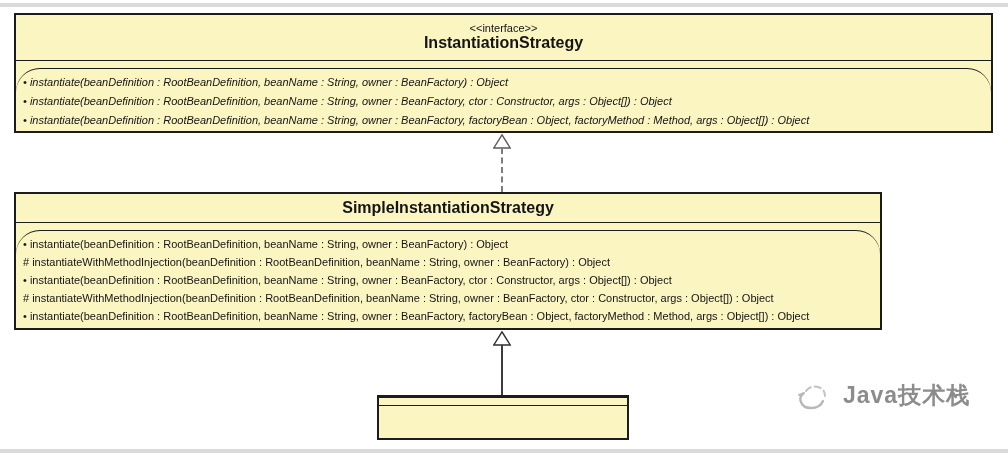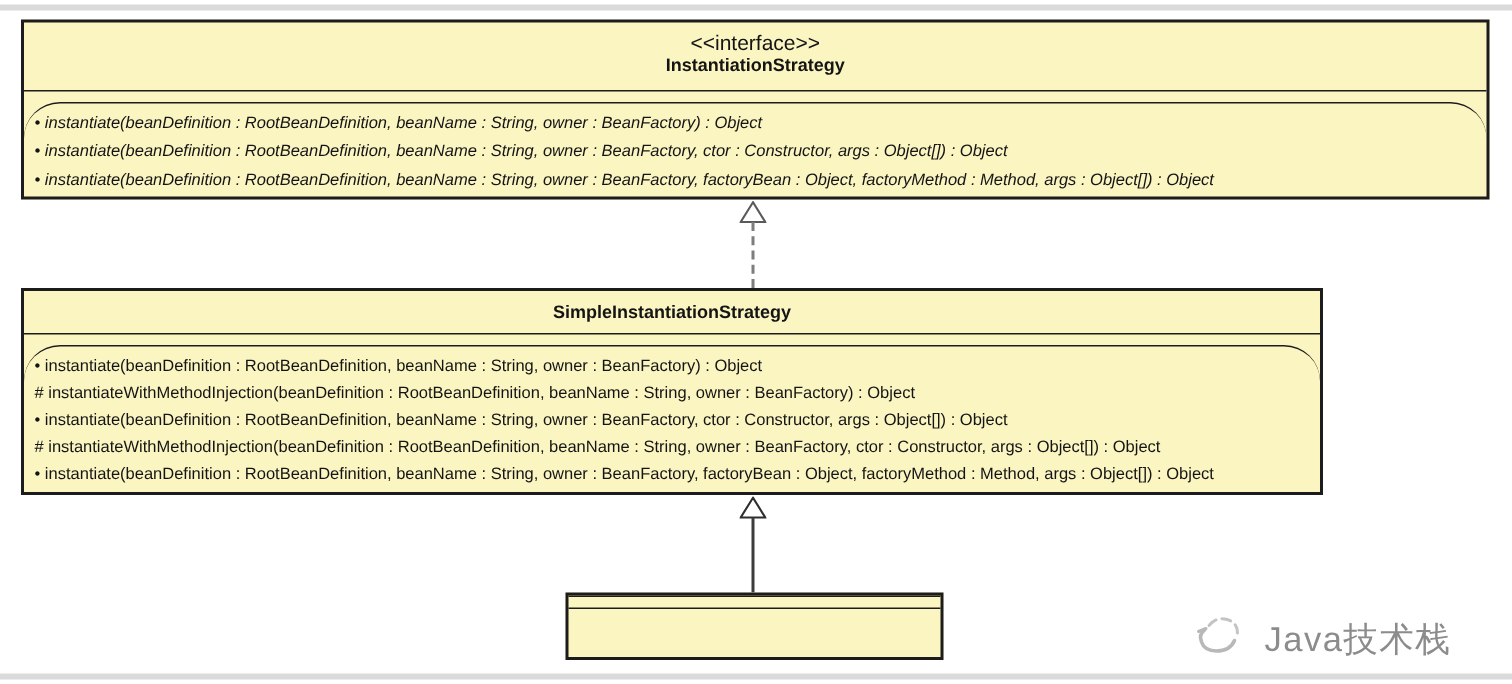--- a/index.html
+++ b/index.html
@@ -17,44 +17,44 @@
   }
   #iface-box { left:14px; top:13px;  width:979px; height:120px; }
   #class-box { left:14px; top:192px; width:868px; height:138px; }
   #sub-box   { left:377px; top:395px; width:252px; height:45px; }
 
   .box-header { text-align:center; }
   #iface-box .box-header { padding-top:6px; height:39px; }
   #class-box .box-header { height:28px; line-height:28px; }
   #sub-box   .box-header { height:23px; line-height:23px; }
 
-  .stereotype { font-size:14px; line-height:14px; }
-  .box-name   { font-size:12px; font-weight:bold; line-height:16px; }
+  .stereotype { font-size:11px; line-height:14px; }
+  .box-name   { font-size:16px; font-weight:bold; line-height:16px; }
   #sub-box .box-name { font-size:11.5px; }
 
   .compartment { border-top:1px solid #1c1c1c; box-sizing:border-box; }
   .attrs { height:8px; }
   #sub-box .attrs { height:8px; }
   #sub-box .ops-empty { height:100%; }
 
   .methods { padding:4px 0 0 7px;border-radius:24px; }
   .method  { font-size:11px; white-space:nowrap; }
   #iface-box .method { font-style:italic; line-height:19px; }
   #class-box .method { line-height:18px; }
 
   .arrowhead { position:absolute; width:18px; height:15px; }
   #realize-head { left:493px; top:134px; }
   #general-head { left:493px; top:331px; }
   .connector { position:absolute; width:0; }
   #realize-line { left:501px; top:148px; height:44px; border-left:2px dashed #7d7d7d; }
   #general-line { left:501px; top:345px; height:50px; border-left:2px solid #3c3c3c; }
 
   .watermark {
-    position:absolute; left:796px; top:402px; height:40px;
-    display:flex; align-items:flex-end; gap:9px;
+    position:absolute; left:796px; top:380px; height:40px;
+    display:flex; align-items:flex-start; gap:9px;font-weight:bold;
   }
   .watermark-text { font-size:23px; color:#8c8c8c; letter-spacing:1px; }
 </style>
 </head>
 <body>
 
 <div id="stage">
 
   <div class="band top"></div>
   <div class="band bottom"></div>

